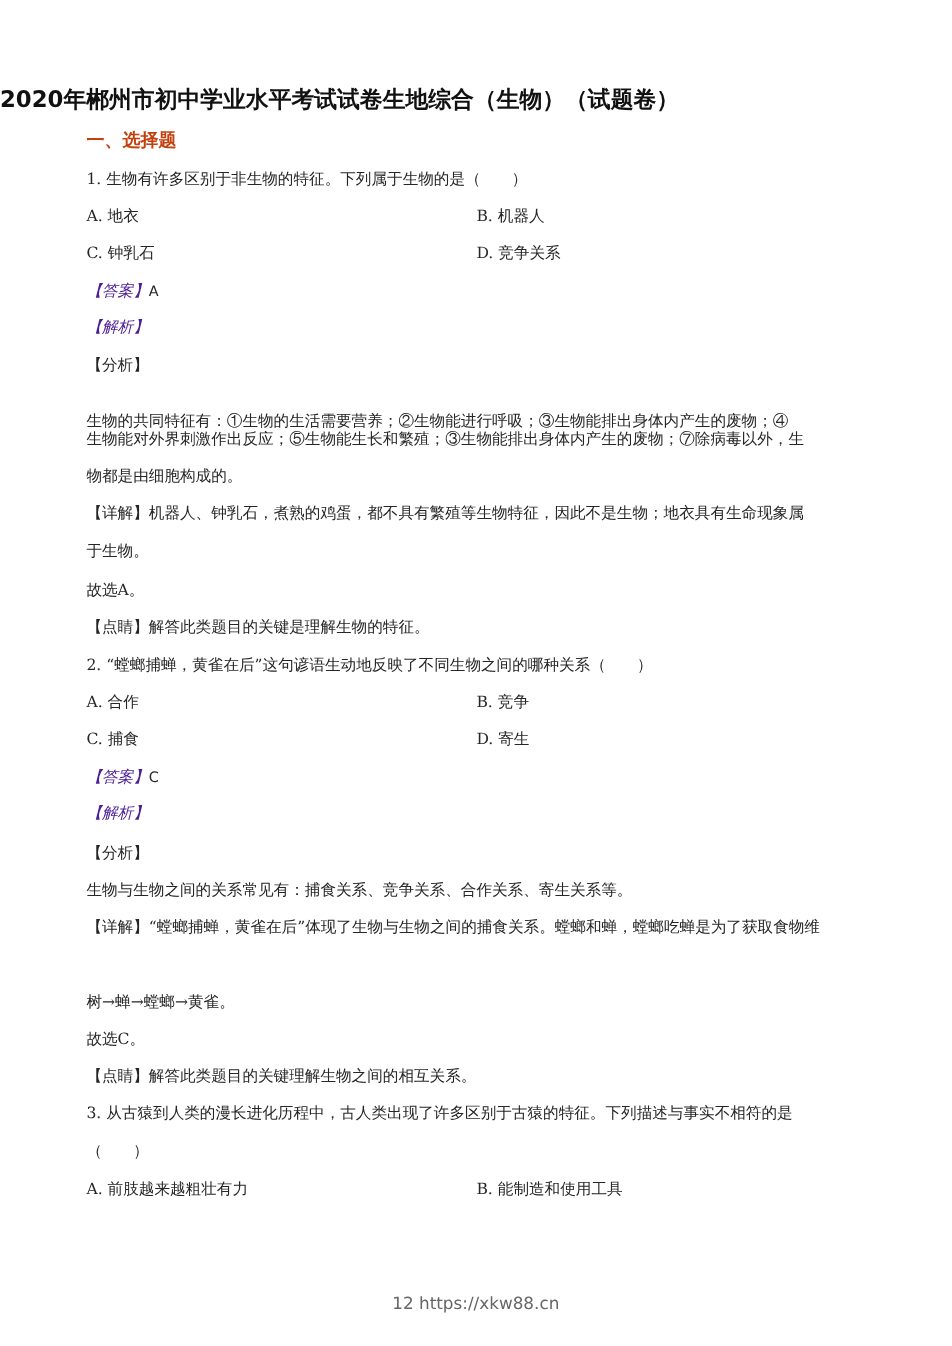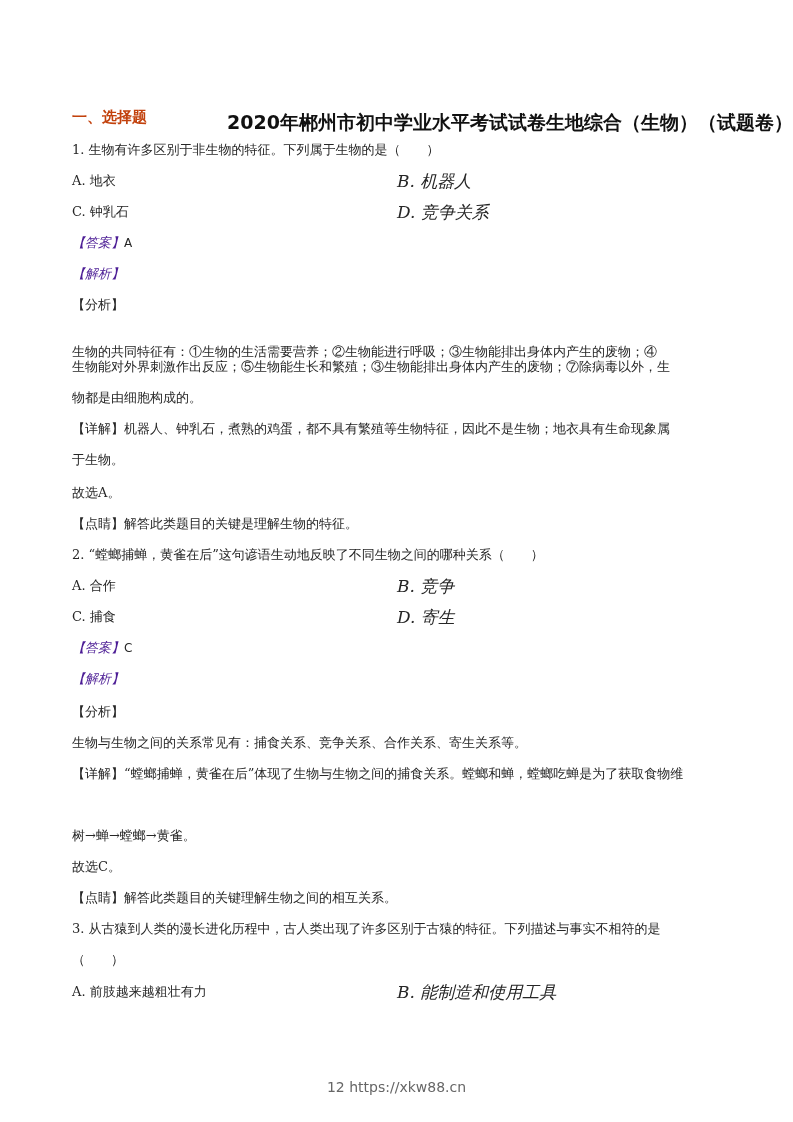--- a/index.html
+++ b/index.html
@@ -19,27 +19,26 @@
       position: absolute;
       left: 0; top: 0;
       width: 793px;
       height: 1122px;
     }
     .title {
       position: absolute;
       top: 70px;
       left: 0;
       width: 793px;
-      text-align: right;
+      text-align: left;
       font-size: 19px;
       font-weight: bold;
       color: #111111;
       letter-spacing: 0px;
       font-family: "DejaVu Sans", "Liberation Sans", sans-serif;
-      margin-top: 40px;
     }
     .section-heading {
       position: absolute;
       left: 72px;
       top: 108px;
       font-size: 15px;
       font-weight: bold;
       color: #c2410c;
       font-family: "DejaVu Sans", "Liberation Sans", sans-serif;
     }
@@ -47,25 +46,24 @@
       position: absolute;
       left: 72px;
       font-size: 13px;
       line-height: 18px;
       white-space: nowrap;
       color: #262626;
     }
     .opt-b {
       position: absolute;
       left: 397px;
-      font-size: 17px;
+      font-size: 13px;
       line-height: 18px;
       white-space: nowrap;
       color: #262626;
-      font-style: italic;
     }
     .bracket-blue {
       color: #4c1d95;
       font-style: italic;
     }
     .latin {
       font-family: "DejaVu Sans", "Liberation Sans", sans-serif;
       font-size: 12px;
       color: #262626;
     }

